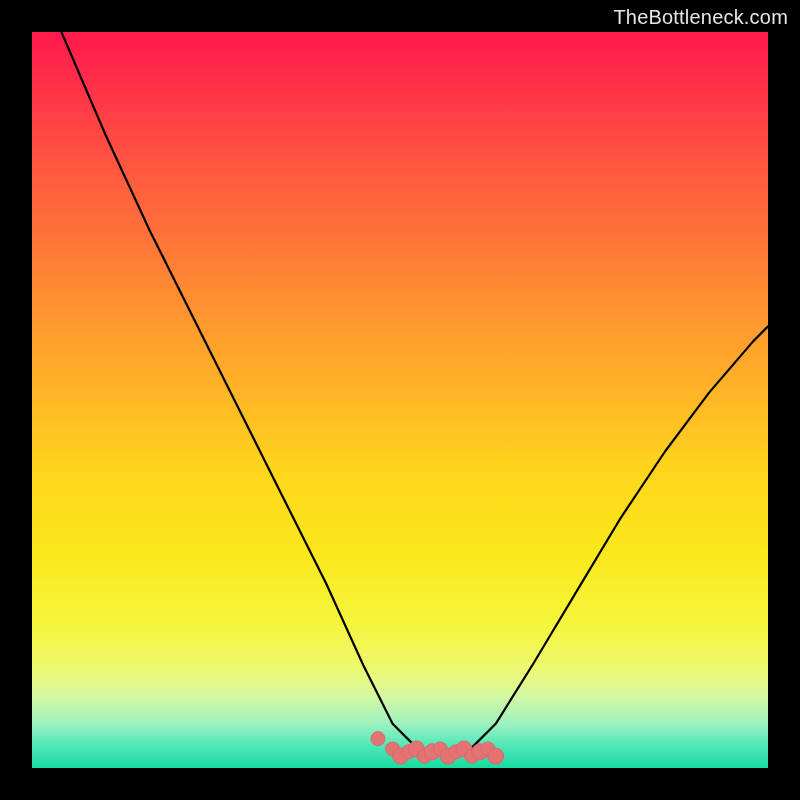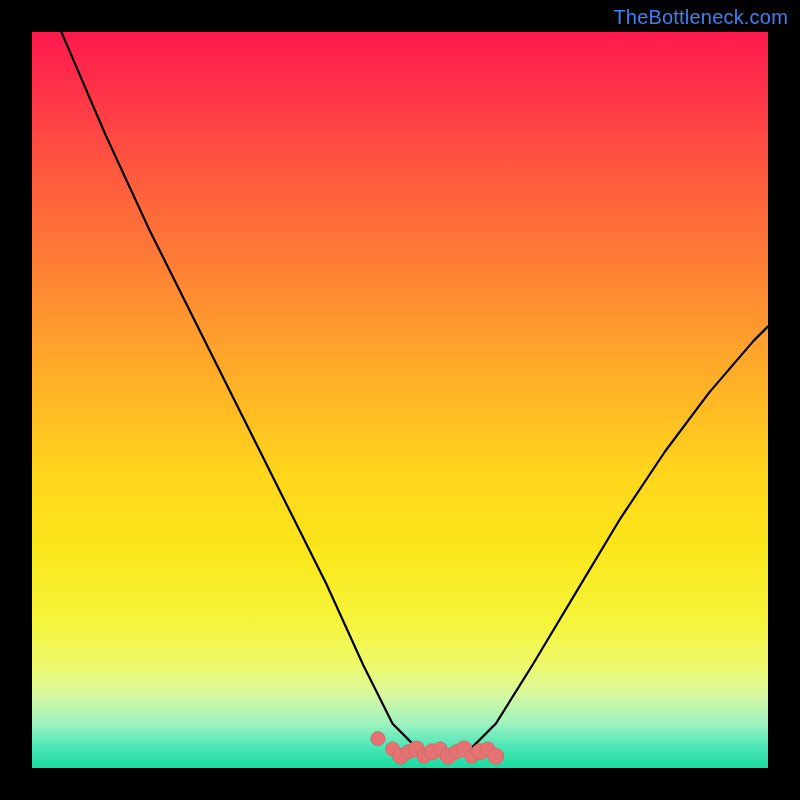--- a/index.html
+++ b/index.html
@@ -30,21 +30,21 @@
       #eef86a 86%,
       #d8f8a0 90%,
       #9df2c0 94%,
       #4fe7b8 97%,
       #18dca0 100%);
   }
   .watermark {
     position: absolute;
     top: 6px;
     right: 12px;
-    color: #3b82f6;
+    color: #e5e5e5;
     font-size: 20px;
     font-weight: 500;
     letter-spacing: 0.2px;
     user-select: none;
   }
   svg.curve {
     position: absolute;
     left: 0;
     top: 0;
     width: 736px;

